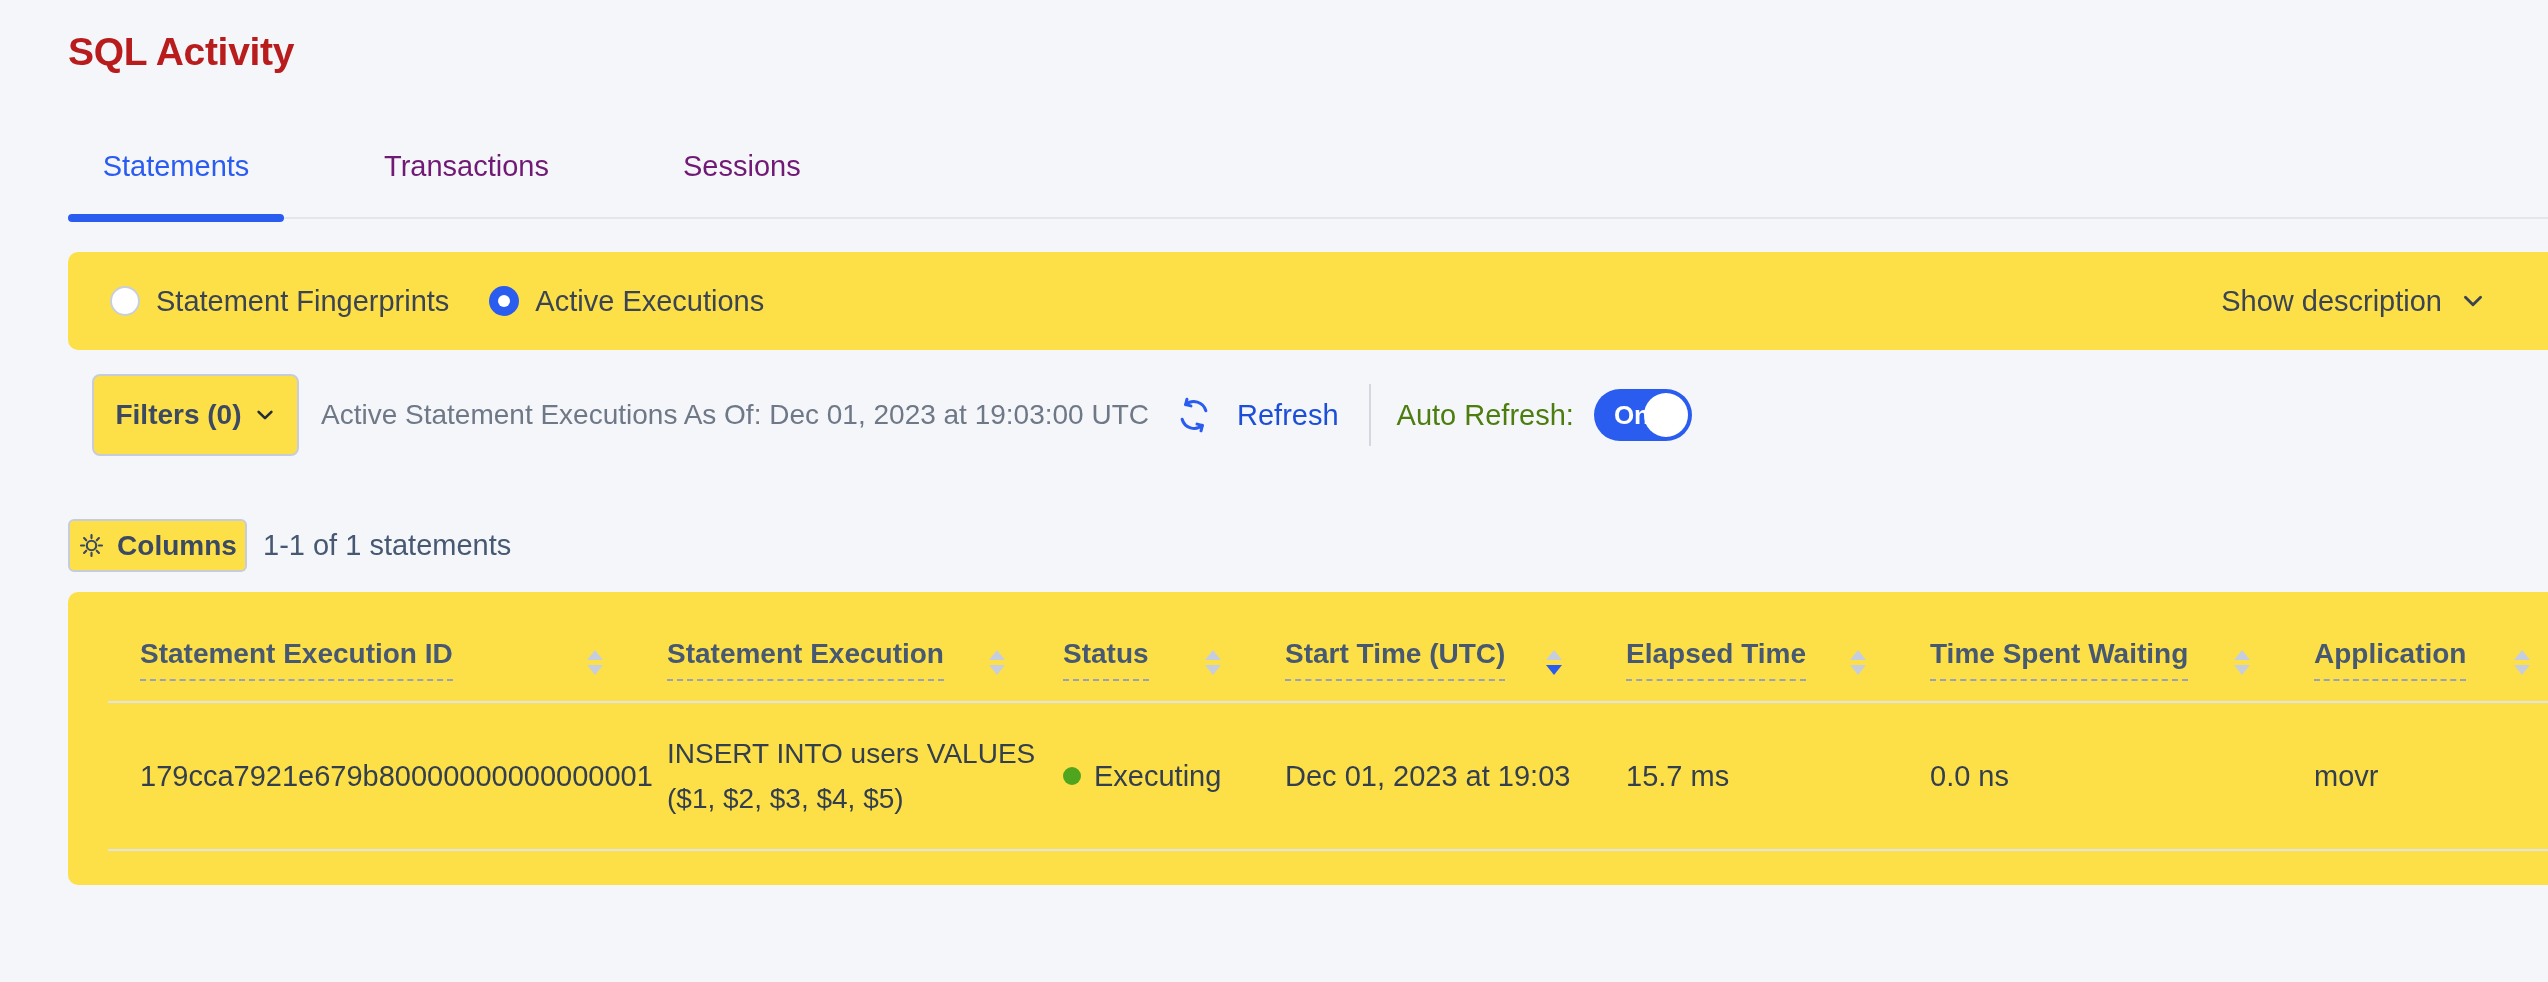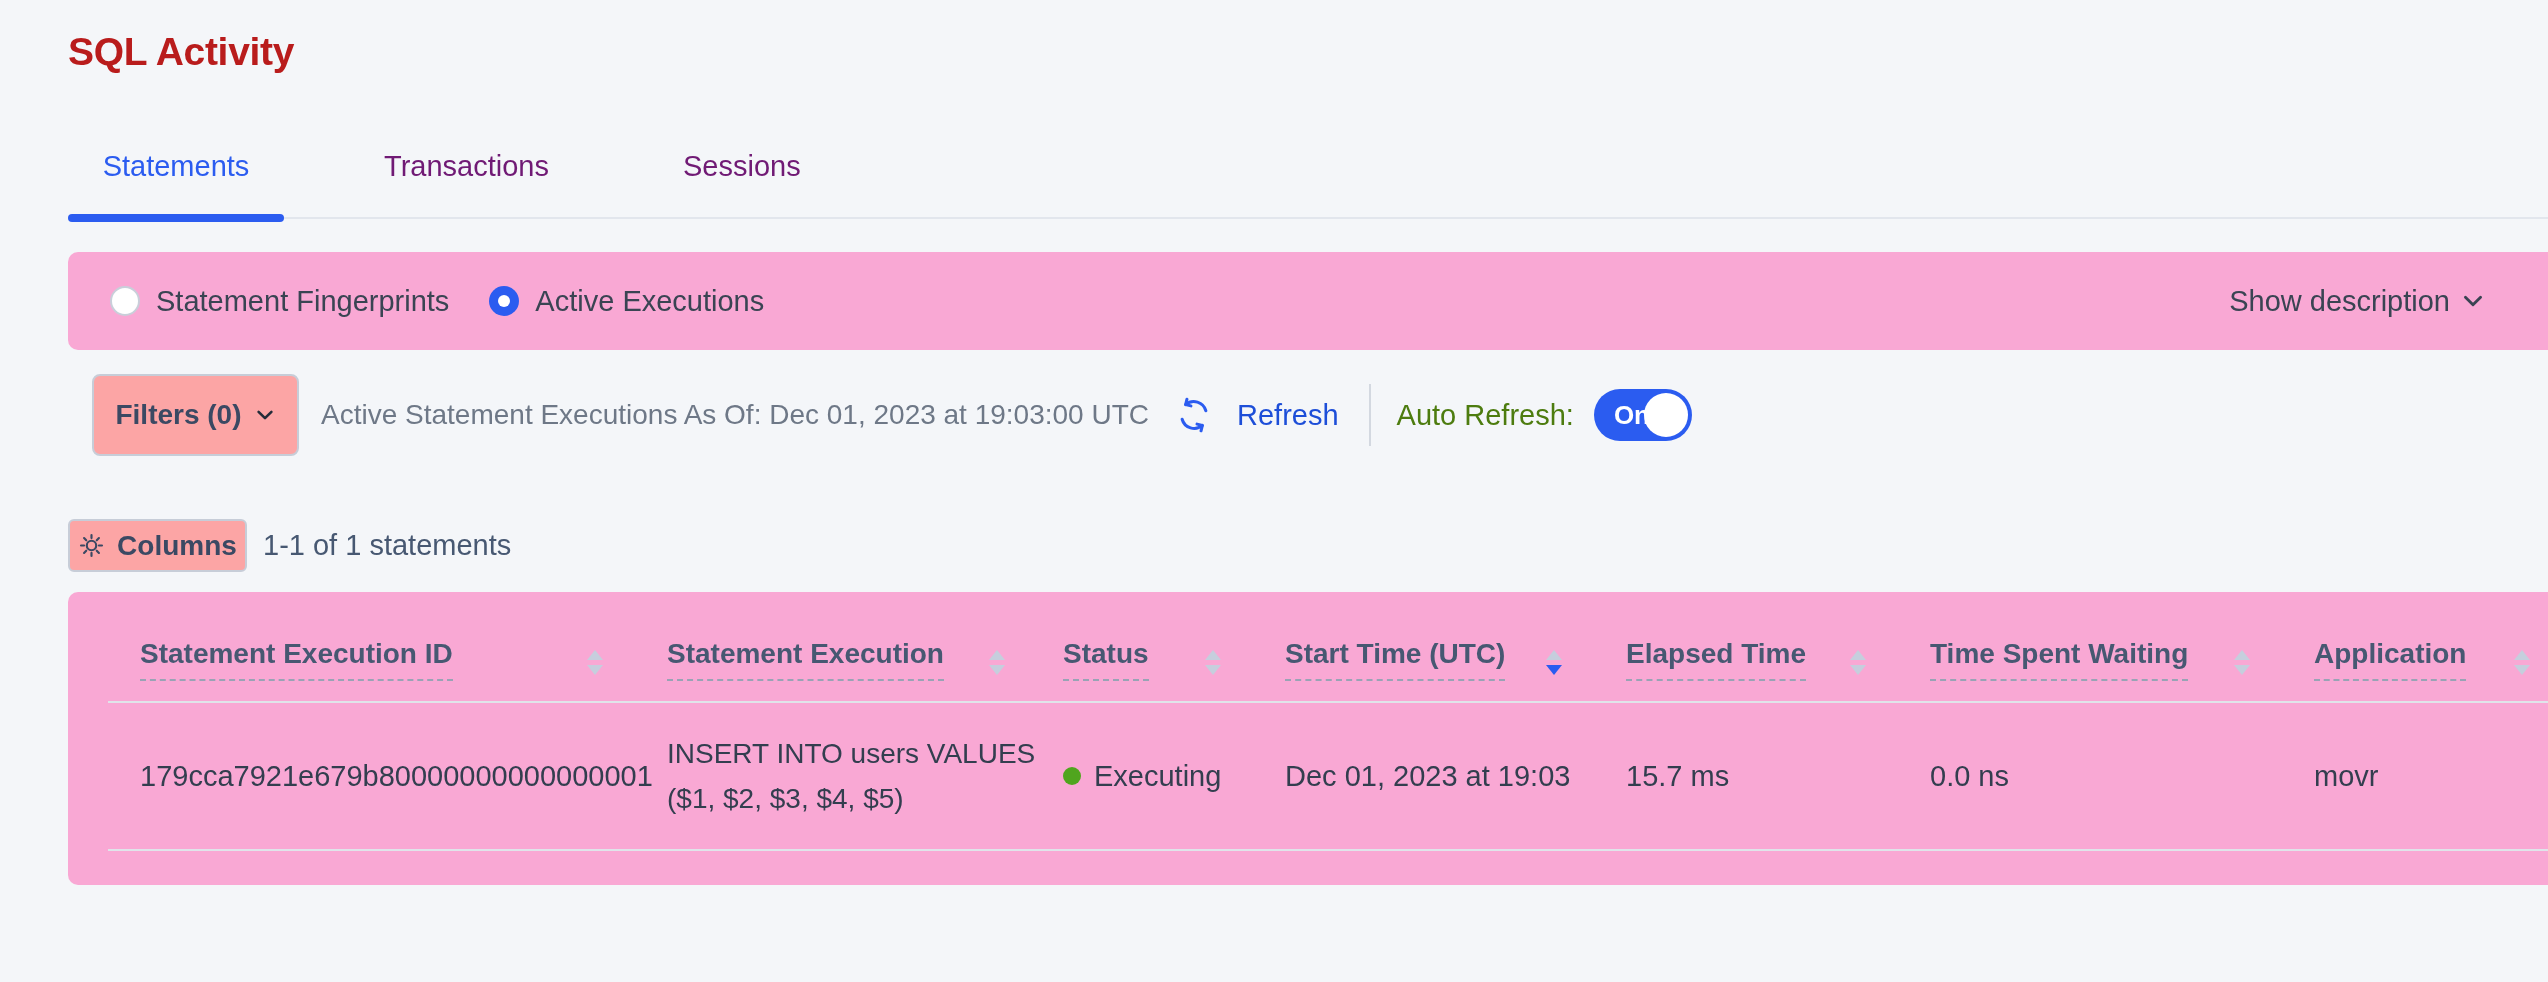--- a/index.html
+++ b/index.html
@@ -16,57 +16,57 @@
     font-size:39px; font-weight:700; color:#b91c1c; letter-spacing:-0.3px;
   }
   
   .tab { position:absolute; top:150px; font-size:29px; color:#701a75; cursor:pointer; }
   .tab.t0 { left:68px; width:216px; text-align:center; color:#2b5cf0; }
   .tab.t1 { left:384px; }
   .tab.t2 { left:683px; }
   .tab-line { position:absolute; left:68px; right:0; top:217px; height:2px; background:#e2e6ed; }
   .tab-ink  { position:absolute; left:68px; top:214px; width:216px; height:8px; border-radius:4px; background:#2b5cf0; z-index:2; }
   
-  .card { background:#f9a8d4; border-radius:10px 0 0 10px; }
+  .card { background:#fde047; border-radius:10px 0 0 10px; }
   .viewmode {
     position:absolute; left:68px; right:0; top:252px; height:98px;
     display:flex; align-items:center; padding:0 62px 0 42px;
   }
   .radio-opt { display:flex; align-items:center; cursor:pointer; }
   .radio-opt + .radio-opt { margin-left:40px; }
   .radio-circ {
     width:30px; height:30px; border-radius:50%;
     border:2px solid #c9cfda; background:#fff; flex:0 0 auto;
   }
   .radio-circ.on {
     border:none; background:#2b5cf0; position:relative;
   }
   .radio-circ.on::after {
     content:""; position:absolute; left:9px; top:9px; width:12px; height:12px;
     border-radius:50%; background:#fff;
   }
   .radio-label { margin-left:16px; font-size:29px; color:#3a4453; }
   .flex-sp { flex:1; }
-  .show-desc { display:flex; align-items:center; gap:10px; font-size:29px; color:#3a4453; cursor:pointer; }
+  .show-desc { display:flex; align-items:center; gap:18px; font-size:29px; color:#3a4453; cursor:pointer; }
   
   .controls {
     position:absolute; left:68px; right:0; top:374px; height:82px;
     display:flex; align-items:center;
   }
   .searchbox {
     width:558px; height:82px; background:#fff; border:2px solid #c7cdd8; border-radius:8px;
     display:flex; align-items:center; padding:0 20px 0 24px;
   }
   .searchbox input {
     border:none; outline:none; flex:1; margin-left:18px;
     font-size:29px; font-family:inherit; color:#2f3a49; background:transparent;
   }
   .searchbox input::placeholder { color:#aeb5c1; }
   .btn {
-    background:#fca5a5; border:2px solid #c7cdd8; border-radius:8px;
+    background:#fde047; border:2px solid #c7cdd8; border-radius:8px;
     display:flex; align-items:center; justify-content:center;
     font-size:28px; font-weight:700; color:#3b4963; cursor:pointer;
   }
   .filters-btn { margin-left:24px; width:207px; height:82px; gap:12px; }
   .asof { margin-left:22px; font-size:28px; color:#6e7887; white-space:nowrap; }
   .refresh { margin-left:26px; display:flex; align-items:center; gap:24px; cursor:pointer;
              font-size:29px; color:#1d4ed8; white-space:nowrap; }
   .vdivider { margin-left:30px; width:2px; height:62px; background:#d3d8e0; }
   .autoref-label { margin-left:26px; font-size:29px; color:#4d7c0f; white-space:nowrap; }
   .toggle {

